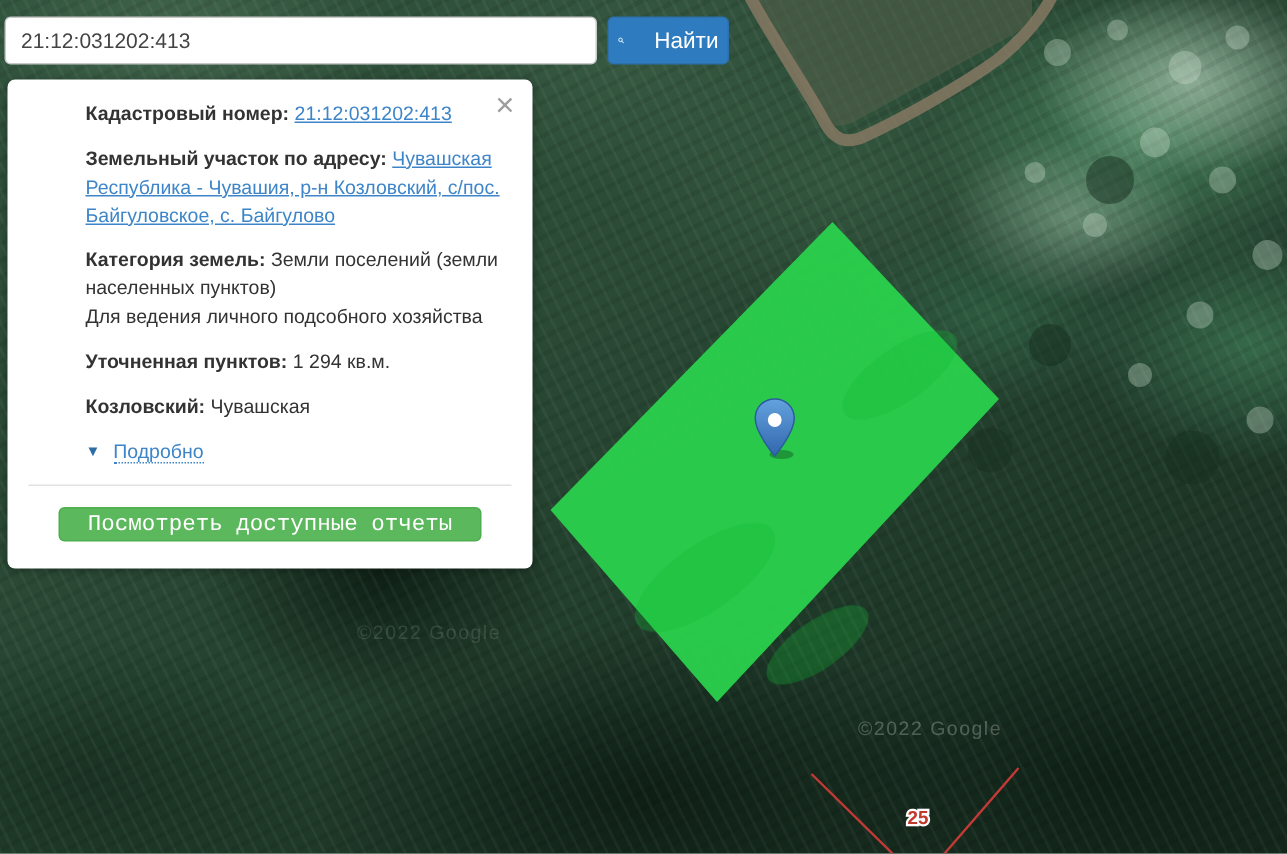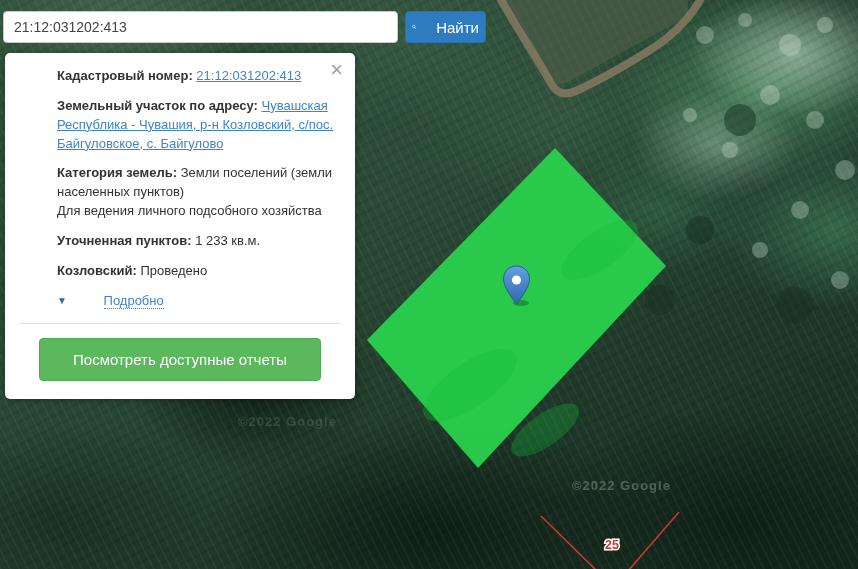--- a/index.html
+++ b/index.html
@@ -24,46 +24,46 @@
       radial-gradient(ellipse 220px 130px at 60px 520px, rgba(18,40,27,.60),    transparent 72%),
       linear-gradient(155deg,#31543d 0%,#2a4a35 40%,#1e3828 70%,#16291d 100%);
   }
   .map-noise { position:absolute; inset:0;
     background-image:
       repeating-linear-gradient(63deg,  rgba(255,255,255,.04) 0 2px, transparent 2px 8px),
       repeating-linear-gradient(-27deg, rgba(0,0,0,.07) 0 3px, transparent 3px 10px);
   }
   .overlay { position:absolute; inset:0; }
 
-  .wm { position:absolute; color:#dfe8e1; font-size:13px; font-weight:bold; letter-spacing:1px; pointer-events:none; }
+  .wm { position:absolute; color:#dfe8e1; font-size:13px; font-weight:normal; letter-spacing:1px; pointer-events:none; }
   .wm1 { left:238px; top:414px; opacity:.14; }
   .wm2 { left:572px; top:478px; opacity:.28; }
 
   
   .searchbar { position:absolute; top:11px; left:3px; display:flex; gap:7px; align-items:center; }
   .search-input { width:395px; height:32px; border:1px solid #c8c8c8; border-radius:4px;
     padding:0 10px; font-size:14px; color:#444; font-family:inherit; background:#fff; outline:none; }
   .search-btn { height:32px; width:81px; display:flex; align-items:center; justify-content:center; gap:20px;
     background:#2e7cbf; border:1px solid #2a71ae; border-radius:4px; color:#fff; font-size:15px;
     cursor:pointer; font-family:inherit; }
 
   
   .card { position:absolute; left:5px; top:53px; width:350px; background:#fff; border-radius:5px;
     padding:14px 16px 16px; box-shadow:0 1px 6px rgba(0,0,0,.35); font-size:13px; color:#333; line-height:1.45; }
   .card p { margin:0 0 11px;padding-left:36px; }
   .card b { font-weight:bold; }
   .link { color:#3d85c8; text-decoration:underline; cursor:pointer; }
   .close-x { position:absolute; top:6px; right:12px; font-size:22px; color:#9e9e9e; line-height:1; cursor:pointer; }
   .details { margin:2px 0 0; }
   .caret { color:#2d6da3; font-size:10px; margin-right:5px; vertical-align:1px; }
-  .details-link { color:#3d85c8; text-decoration:none; border-bottom:1px dotted #3d85c8; cursor:pointer;margin-left:28px; }
+  .details-link { color:#3d85c8; text-decoration:none; border-bottom:1px dotted #3d85c8; cursor:pointer; }
   .card hr { border:none; border-top:1px solid #e2e2e2; margin:13px -2px 0; }
-  .reports-btn { display:block; margin:14px auto 2px; width:282px; padding:12px 0; background:#5cb85c;
+  .reports-btn { display:block; margin:14px auto 2px; width:282px; padding:2px 0; background:#5cb85c;
     border:1px solid #4cae4c; border-radius:4px; color:#fff; font-size:15px; text-align:center;
-    cursor:pointer; font-family:Liberation Sans, sans-serif; }
+    cursor:pointer; font-family:Liberation Mono, monospace; }
 </style>
 </head>
 <body>
 
 <div class="stage">
   <div class="map-bg"></div>
   <div class="map-noise"></div>
 
   <span class="wm wm1">©2022 Google</span>
   <span class="wm wm2">©2022 Google</span>
@@ -141,26 +141,26 @@
     </p>
 
     <p>
       <b>Категория земель:</b>
       <span>Земли поселений (земли населенных пунктов)</span><br>
       <span>Для ведения личного подсобного хозяйства</span>
     </p>
 
     <p>
       <b>Уточненная пунктов:</b>
-      <span>1 233 кв.м.</span>
+      <span>1 294 кв.м.</span>
     </p>
 
     <p>
       <b>Козловский:</b>
-      <span>Проведено</span>
+      <span>Чувашская</span>
     </p>
 
     <p class="details">
       <span class="caret">▼</span>
       <a class="details-link">Подробно</a>
     </p>
 
     <hr>
 
     <button class="reports-btn">Посмотреть доступные отчеты</button>

